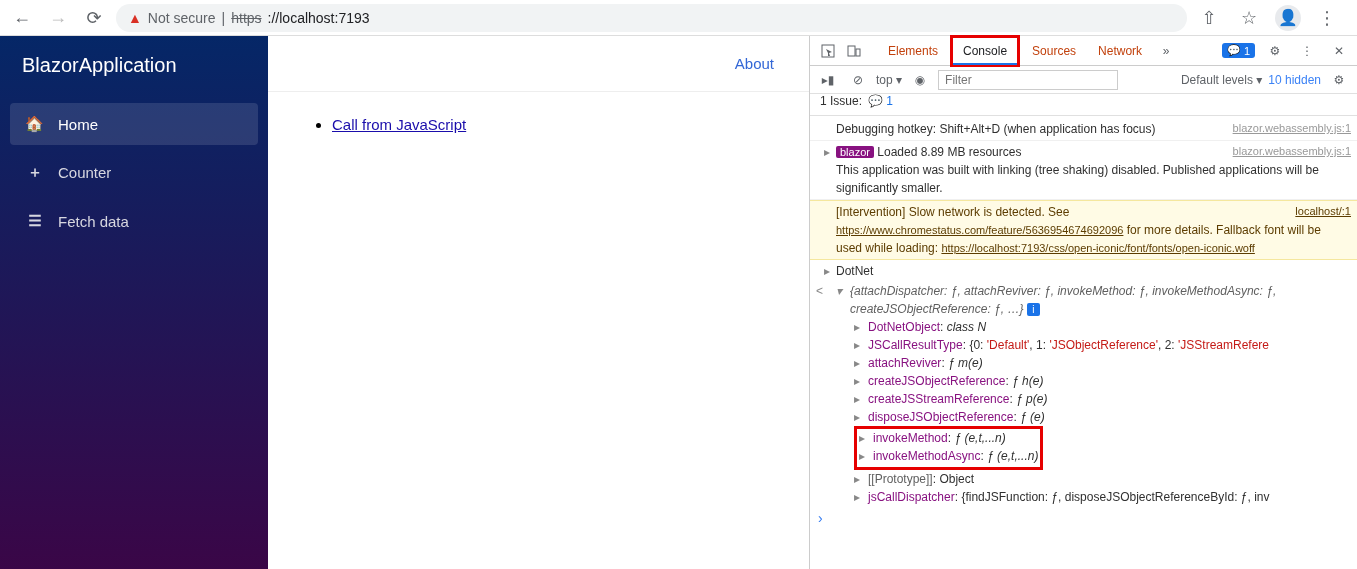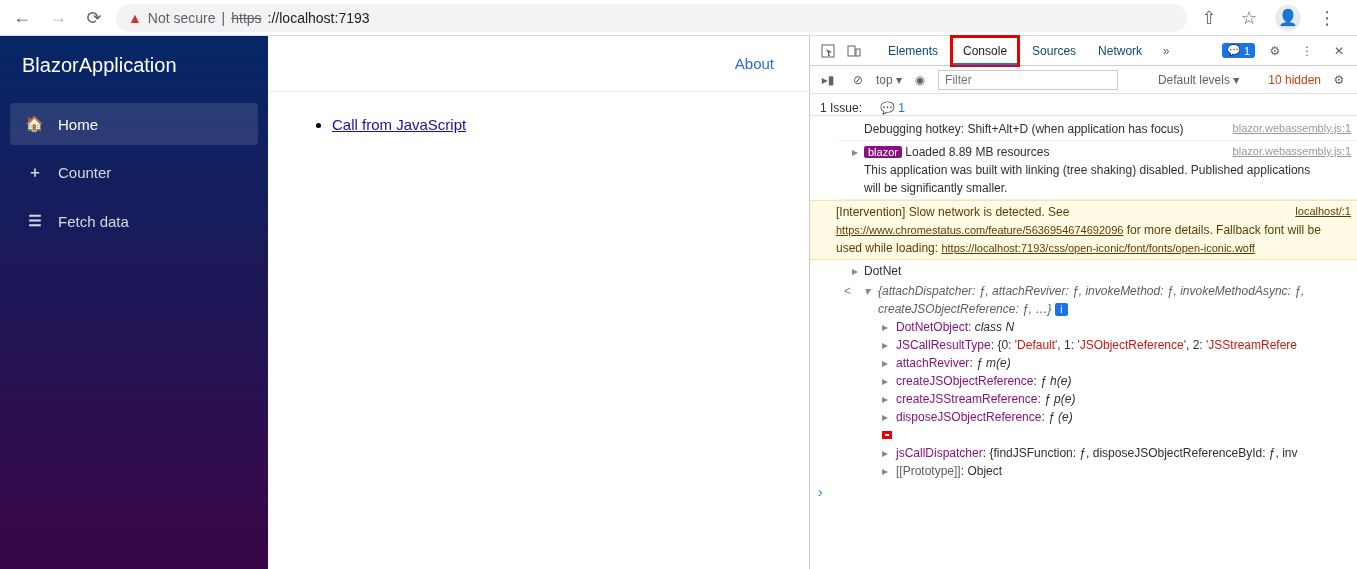--- a/index.html
+++ b/index.html
@@ -31,36 +31,36 @@
 .topbar { height: 56px; display:flex; align-items:center; justify-content:flex-end; padding: 0 35px; border-bottom: 1px solid #eee; }
 .topbar a { color:#3367d6; text-decoration:none; font-size:15px;}
 .content { padding: 24px 40px; }
 .content ul { list-style: disc; margin-left: 24px;}
 .content a { color: #1a0dab; text-decoration: underline; font-size:15px;}
 
 
 .devtools { width: 548px; border-left: 1px solid #ccc; display:flex; flex-direction:column; font-family: "Segoe UI", Arial, sans-serif; font-size:12px; color:#303030; background:#fff;}
 .dt-tabs { height: 30px; display:flex; align-items:center; border-bottom: 1px solid #ccc; padding: 0 6px; gap:2px;}
 .dt-ico { width:24px; height:24px; display:flex; align-items:center; justify-content:center; color:#5f6368; cursor:pointer;}
-.dt-tab { padding: 6px 10px; color:#0c4a6e; cursor:pointer; position:relative;}
+.dt-tab { padding: 6px 10px; color:#c2410c; cursor:pointer; position:relative;}
 .dt-tab.active { color:#202124; }
 .dt-tab.active::after { content:""; position:absolute; left:0; right:0; bottom:-1px; height:2px; background:#1a73e8;}
 .redbox { border: 3px solid #e60000; }
 .dt-right { margin-left:auto; display:flex; align-items:center; gap:8px;}
 .badge-blue { background:#1a73e8; color:#fff; font-size:11px; padding:1px 5px; border-radius:3px; display:flex; align-items:center; gap:3px;}
 
 .dt-toolbar { height: 28px; display:flex; align-items:center; border-bottom: 1px solid #e0e0e0; padding: 0 6px; gap:6px; color:#5f6368;}
 .dt-filter { border:1px solid #ccc; height:20px; flex:1; max-width:180px; padding:0 6px; font-size:12px;}
-.dt-gray { color:#c2410c;margin-left:23px;}
-
-.dt-issues { height: 22px; display:flex; align-items:flex-end; border-bottom: 1px solid #e0e0e0; padding: 0 10px; gap:18px;}
+.dt-gray { color:#3b82f6;}
+
+.dt-issues { height: 22px; display:flex; align-items:flex-start; border-bottom: 1px solid #e0e0e0; padding: 0 10px; gap:6px;}
 
 .dt-console { flex:1; overflow:auto; font-family: Menlo, Consolas, monospace; font-size:12px; line-height:1.5; padding: 2px 0;}
 .log { padding: 2px 28px 2px 26px; position:relative; border-bottom: 1px solid #f0f0f0;}
-.log.info { color:#303030;margin-left:28px;}
+.log.info { color:#303030;}
 .log.warn { background:#fffbe5; border-top:1px solid #f5e79e; border-bottom:1px solid #f5e79e; color:#5c3c00;}
 .log .src { position:absolute; right:6px; top:2px; color:#999; text-decoration:underline; font-size:11px;}
 .log .src2 { color:#5c3c00; text-decoration:underline; font-size:11px;}
 .badge-purple { background:#881280; color:#fff; padding:0 4px; border-radius:2px; font-size:11px;}
 .expand::before { content:"▸"; position:absolute; left:14px; color:#888;}
 .expand.open::before { content:"▾"; left:12px;}
 .lvl1 { margin-left:18px;}
 .obj-line { padding-left:14px; position:relative;}
 .obj-line.expand::before { left:0px; }
 .prop { color:#881280;}
@@ -193,21 +193,23 @@
           <span>{attachDispatcher: ƒ, attachReviver: ƒ, invokeMethod: ƒ, invokeMethodAsync: ƒ, createJSObjectReference: ƒ, …}</span> <span class="info-i">i</span>
         </div>
         <div class="lvl1">
           <div class="obj-line expand"><span class="prop">DotNetObject</span>: <span class="val-cls">class N</span></div>
           <div class="obj-line expand"><span class="prop">JSCallResultType</span>: <span>{0: </span><span class="val-str">'Default'</span><span>, 1: </span><span class="val-str">'JSObjectReference'</span><span>, 2: </span><span class="val-str">'JSStreamRefere</span></div>
           <div class="obj-line expand"><span class="prop">attachReviver</span>: <span class="val-fn">ƒ m(e)</span></div>
           <div class="obj-line expand"><span class="prop">createJSObjectReference</span>: <span class="val-fn">ƒ h(e)</span></div>
           <div class="obj-line expand"><span class="prop">createJSStreamReference</span>: <span class="val-fn">ƒ p(e)</span></div>
           <div class="obj-line expand"><span class="prop">disposeJSObjectReference</span>: <span class="val-fn">ƒ (e)</span></div>
           <div class="redbox2">
+            <div class="obj-line expand"><span class="prop">invokeMethod</span>: <span class="val-fn">ƒ (e,t,...n)</span></div>
+            <div class="obj-line expand"><span class="prop">invokeMethodAsync</span>: <span class="val-fn">ƒ (e,t,...n)</span></div>
           </div>
+          <div class="obj-line expand"><span style="color:#5f5f5f">[[Prototype]]</span>: <span>Object</span></div>
           <div class="obj-line expand"><span class="prop">jsCallDispatcher</span>: <span>{findJSFunction: ƒ, disposeJSObjectReferenceById: ƒ, inv</span></div>
-          <div class="obj-line expand"><span style="color:#5f5f5f">[[Prototype]]</span>: <span>Object</span></div>
         </div>
       </div>
       <div class="prompt">›</div>
     </div>
   </div>
 </div>
 
 </body></html>

